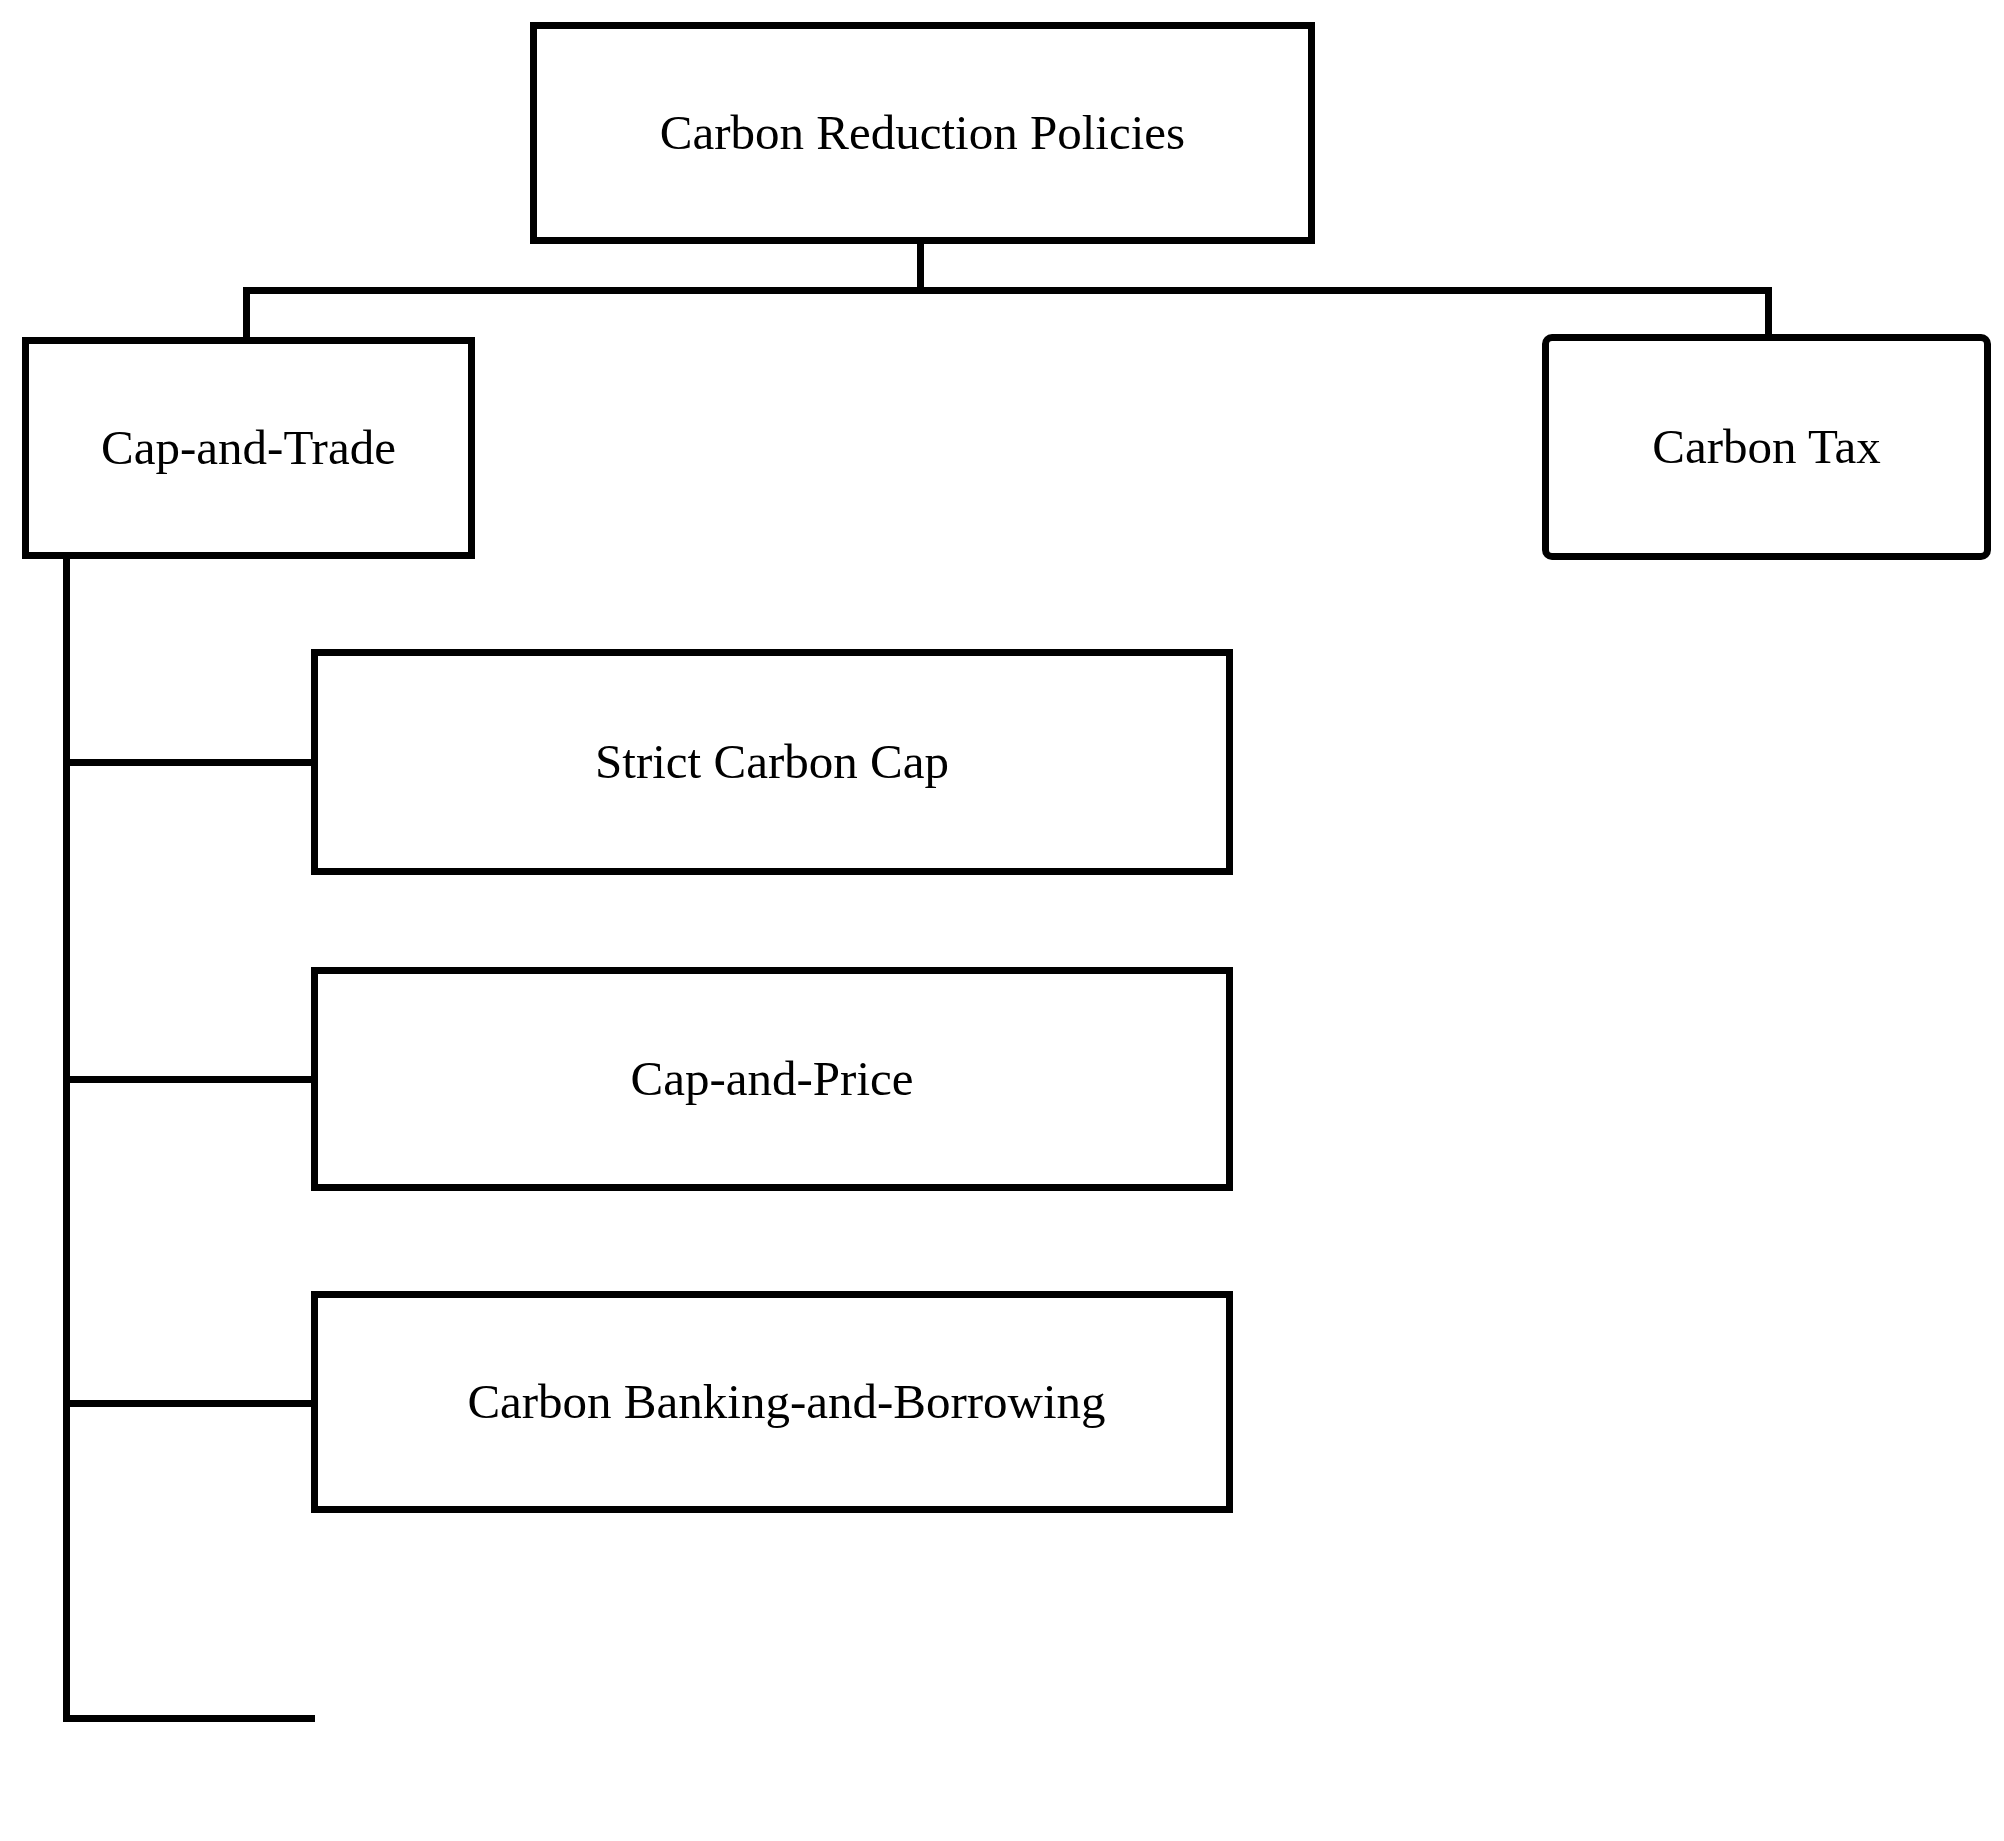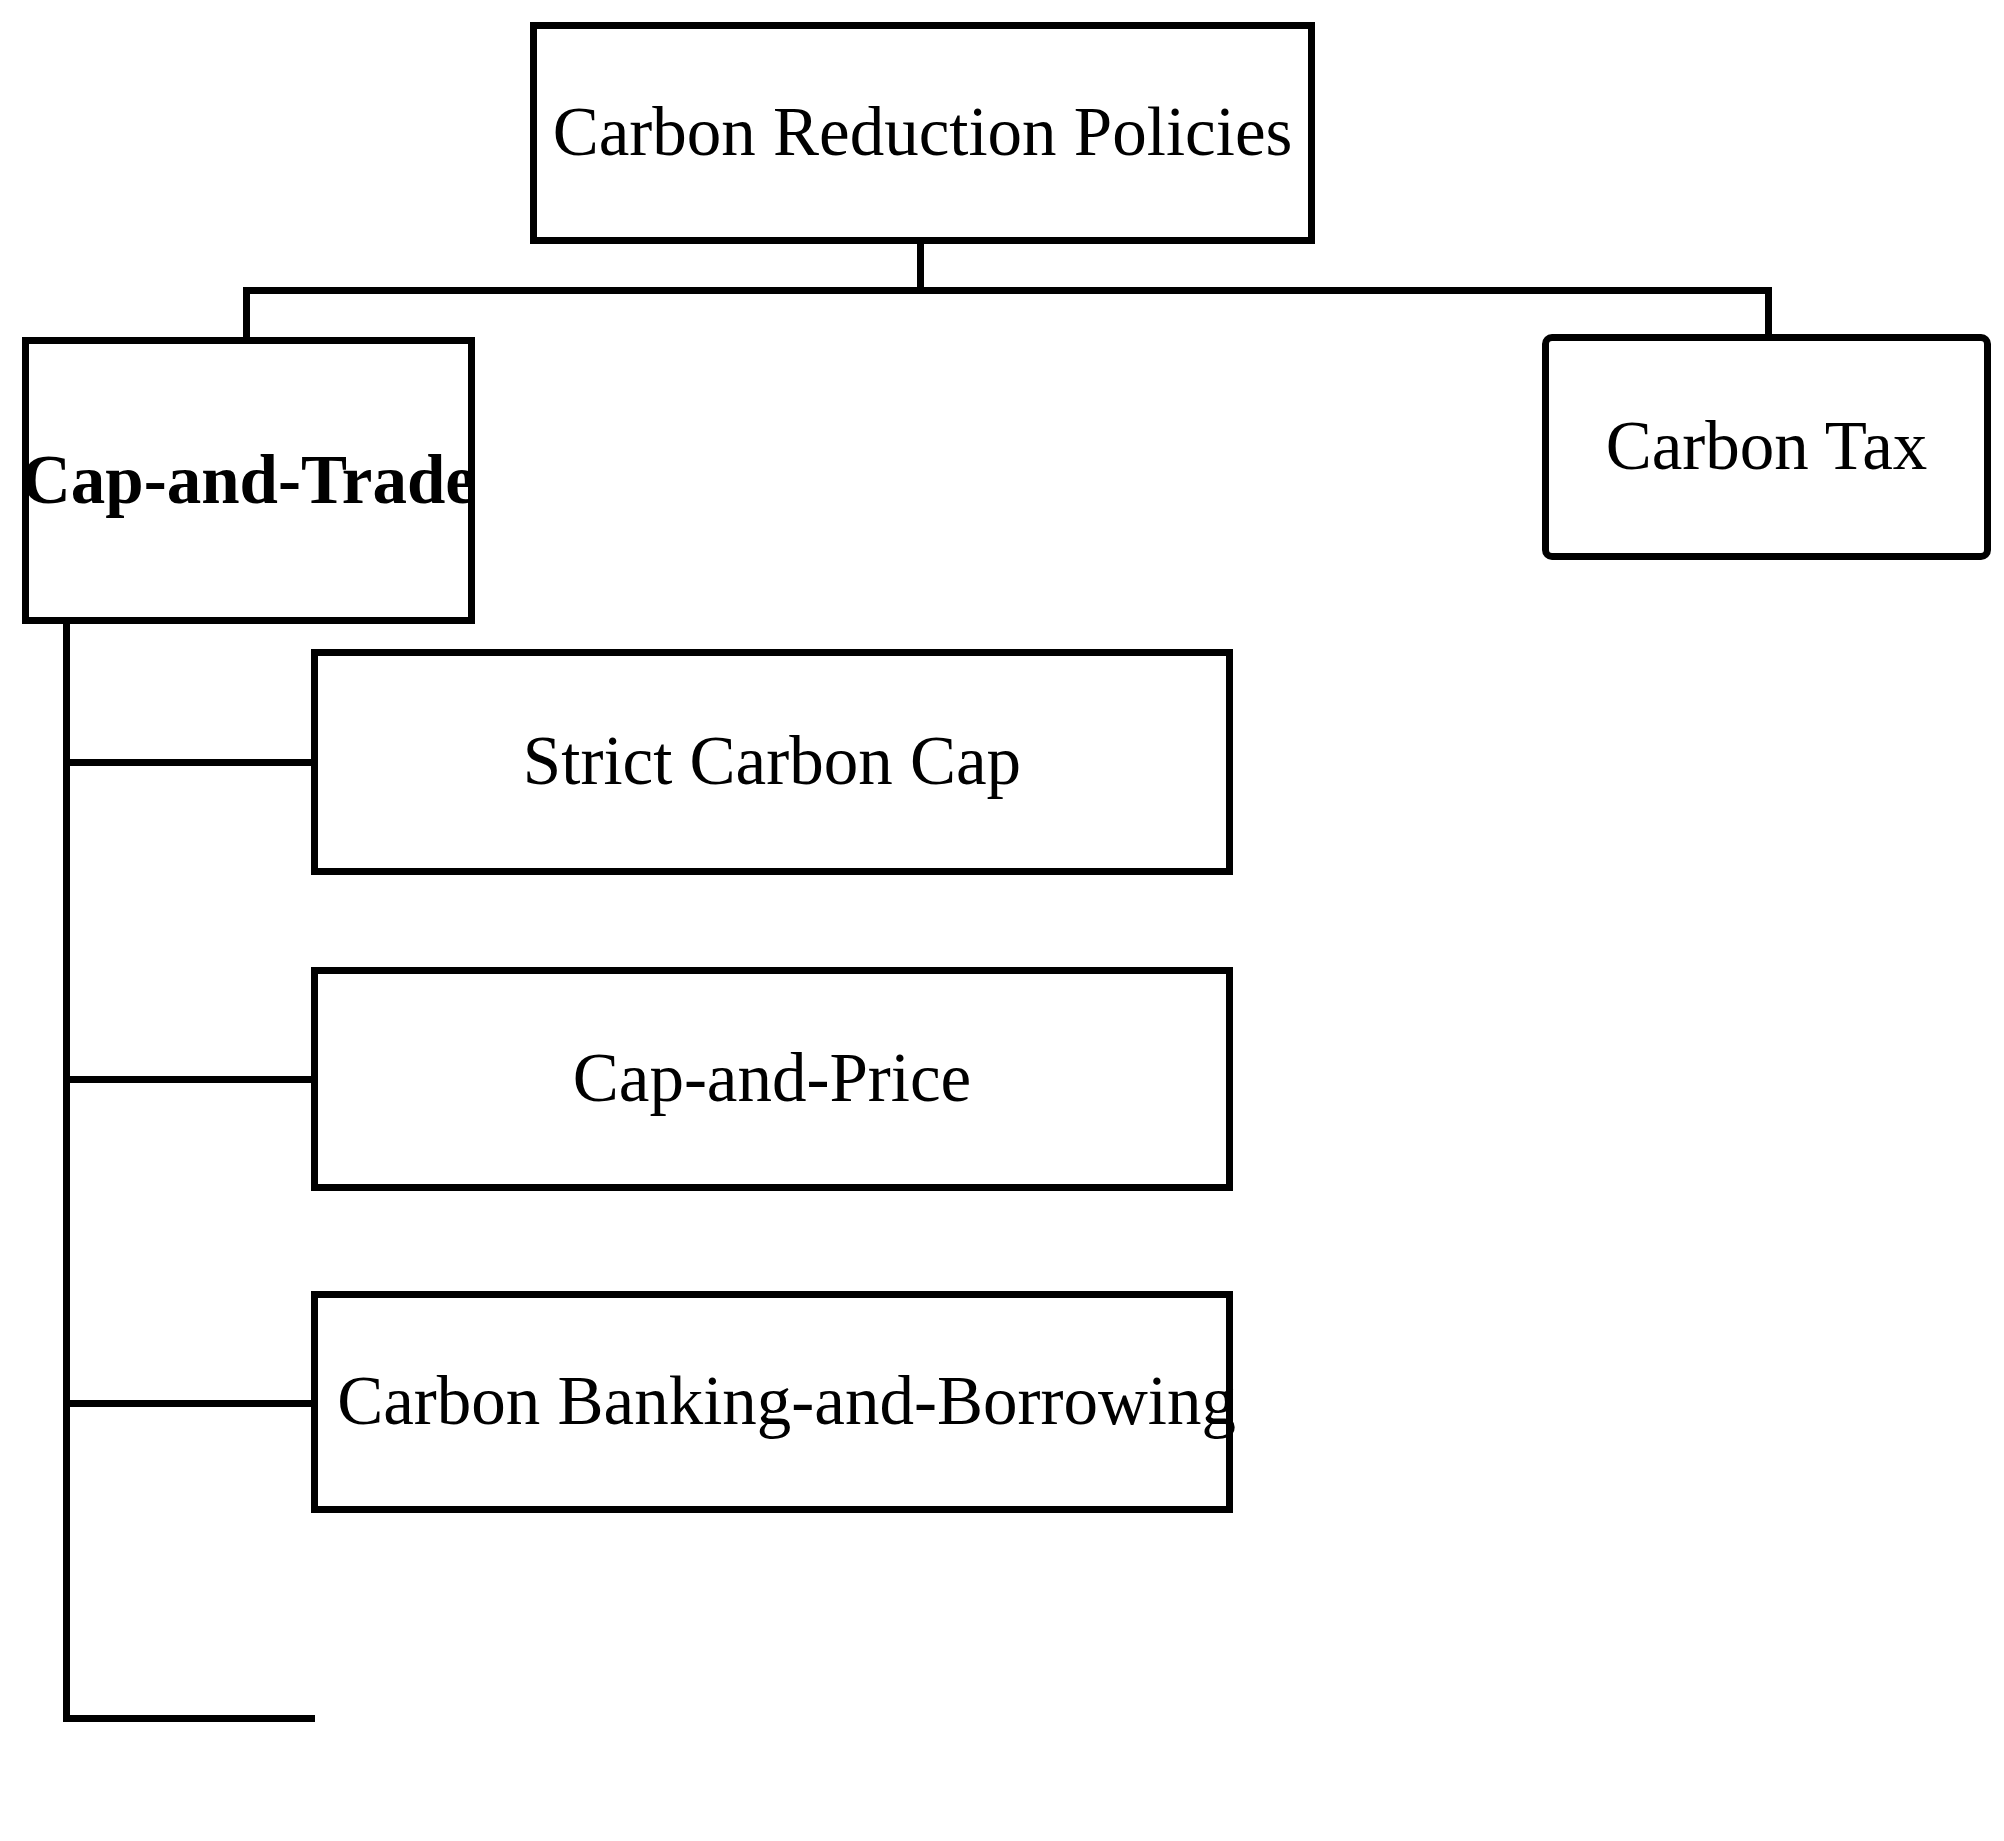--- a/index.html
+++ b/index.html
@@ -18,32 +18,32 @@
   }
   .node {
     position: absolute;
     box-sizing: border-box;
     border: 7.2px solid #000000;
     background: #ffffff;
     display: flex;
     align-items: center;
     justify-content: center;
     text-align: center;
-    font-size: 69px;
+    font-size: 49px;
     line-height: 1.1;
     white-space: nowrap;
   }
   .edge {
     position: absolute;
     background: #000000;
   }
 
   
   #node-root            { left: 530px;  top: 21.5px;   width: 785px; height: 222px; }
-  #node-cap-and-trade   { left: 22px;   top: 337px;  width: 453px;  height: 287px; font-weight: bold; }
+  #node-cap-and-trade   { left: 22px;   top: 337px;  width: 453px;  height: 222px; }
   #node-carbon-tax      { left: 1542px; top: 334px;  width: 449px;  height: 226px; border-radius: 10px; }
   #node-strict-cap      { left: 311px;  top: 649px;  width: 922px; height: 226px; }
   #node-cap-and-price   { left: 311px;  top: 967px; width: 922px; height: 224px; }
   #node-banking         { left: 311px;  top: 1291px; width: 922px; height: 222px; padding-left: 29px; }
   #node-cap-and-offset  { left: 311px;  top: 1607px; width: 922px; height: 222px; }
 
   
   #edge-root-drop       { left: 917px; top: 240px;  width: 7.2px;   height: 54px;  }
   #edge-branch-h        { left: 243px;  top: 287px;  width: 1529px; height: 7.2px;  }
   #edge-left-drop       { left: 243px;  top: 287px;  width: 7.2px;   height: 57px;  }

